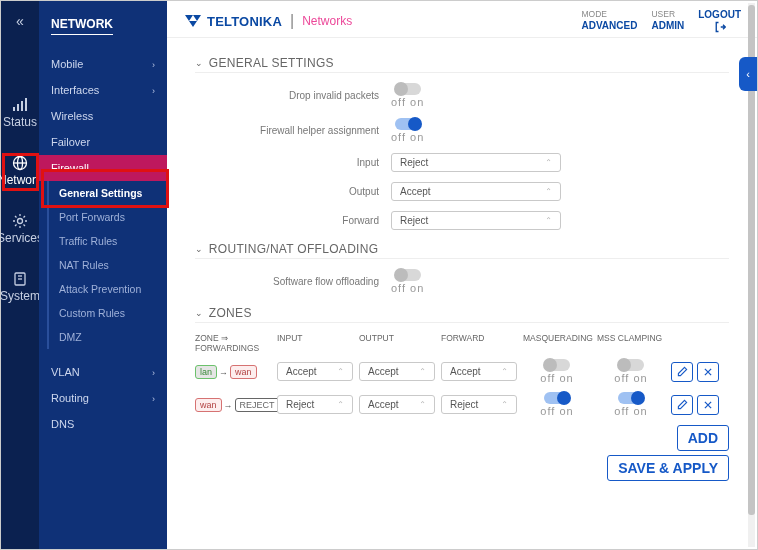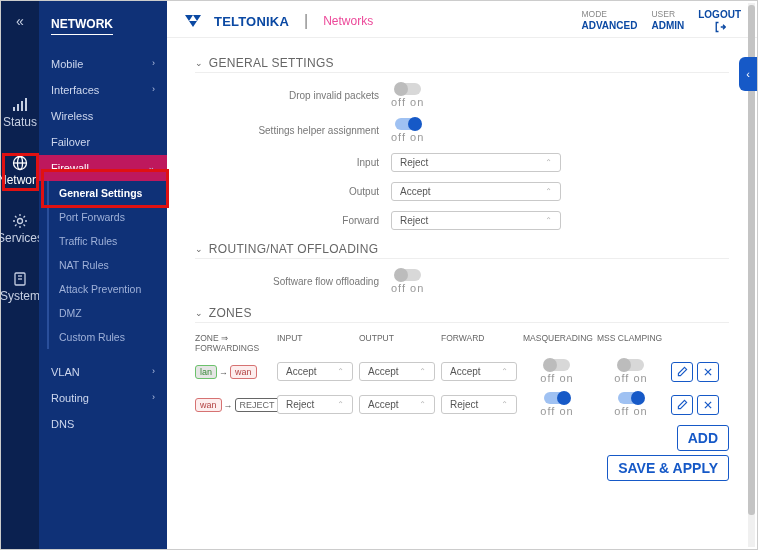--- a/index.html
+++ b/index.html
@@ -9,29 +9,29 @@
 .icon-rail .collapse { color: #c7d0e3; font-size: 14px; margin-bottom: 60px; padding: 4px; }
 .icon-rail .rail-item { display: flex; flex-direction: column; align-items: center; margin-bottom: 18px; font-size: 12px; padding: 4px 0; width: 100%; gap: 2px; cursor: pointer; }
 .icon-rail .rail-item.active { color: #fff; }
 .icon-rail .rail-item svg { width: 16px; height: 16px; }
 .red-box-1 { position: absolute; border: 3px solid #e01111; width: 37px; height: 38px; left: 1px; top: 152px; pointer-events:none; z-index:5;}
 .red-box-2 { position: absolute; border: 3px solid #e01111; width: 128px; height: 39px; left: 40px; top: 168px; pointer-events:none; z-index:5;}
 .sidebar { width: 128px; background: #0f3177; color: #cdd7ee; display: flex; flex-direction: column; padding-top: 10px; font-size: 11px; }
 .sidebar-title { font-size: 12px; color: #fff; padding: 6px 12px 6px 12px; font-weight: 600; }
 .sidebar-title .underline { display: inline-block; border-bottom: 1.5px solid #fff; padding-bottom: 3px;}
 .sidebar-sep { height: 10px; }
-.menu-item { display: flex; justify-content: space-between; align-items: flex-start; padding: 7px 12px; cursor: pointer; font-size: 11px; }
+.menu-item { display: flex; justify-content: space-between; align-items: flex-end; padding: 7px 12px; cursor: pointer; font-size: 11px; }
 .menu-item.expanded { background: #be185d; color: #fff; }
 .submenu { border-left: 2px solid #2a4f9b; margin-left: 8px; }
 .submenu-item { padding: 6px 10px 6px 10px; font-size: 10.5px; cursor: pointer; color: #9fb1d9; }
 .submenu-item.active { color: #fff; font-weight: 700; }
 .chev { font-size: 9px; color: #bac7e6; }
 .main { flex: 1; background: #fff; display: flex; flex-direction: column; overflow: hidden; }
 .header { display: flex; align-items: center; justify-content: space-between; padding: 8px 16px 4px 16px; border-bottom: 1px solid #eee;}
-.brand { display: flex; align-items: center; gap: 11px; color: #0b49a3; }
+.brand { display: flex; align-items: center; gap: 4px; color: #0b49a3; }
 .brand svg { height: 16px; }
 .brand-text { font-weight: 700; font-size: 13px; letter-spacing: .2px;}
 .brand-sep { color: #888; font-weight: 400; padding: 0 4px; }
 .brand-sub { color: #ec4899; font-size: 12px; }
 .header-right { display: flex; gap: 14px; align-items: flex-start; font-size: 8.5px; color: #888; margin-left: 16px; }
 .header-right .col { display: flex; flex-direction: column; gap: 1px; }
 .header-right .val { color: #0b49a3; font-size: 10px; font-weight: 600; }
 .logout { display: flex; align-items: center; gap: 4px; font-weight:600;}
 .side-tab { position: absolute; right: 0; top: 56px; width: 18px; height: 34px; background: #1659c7; border-radius: 6px 0 0 6px; display:flex; align-items:center; justify-content:center; color:#fff; font-size:11px; cursor:pointer; z-index:3;}
 .content { flex: 1; overflow-y: auto; padding: 6px 28px 8px 28px; font-size: 11px; color: #555; }
@@ -126,22 +126,22 @@
     <div class="menu-item expanded">
         <span>Firewall</span>
         <span class="chev">⌄</span>
       </div>
     <div class="submenu">
       <div class="submenu-item active">General Settings</div>
       <div class="submenu-item">Port Forwards</div>
       <div class="submenu-item">Traffic Rules</div>
       <div class="submenu-item">NAT Rules</div>
       <div class="submenu-item">Attack Prevention</div>
+      <div class="submenu-item">Custom Rules</div>
       <div class="submenu-item">DMZ</div>
-      <div class="submenu-item">Custom Rules</div>
     </div>
     <div class="sidebar-sep"></div>
     <div class="menu-item">
         <span>VLAN</span>
         <span class="chev">›</span>
       </div>
     <div class="menu-item">
         <span>Routing</span>
         <span class="chev">›</span>
       </div>
@@ -190,21 +190,21 @@
         <div class="form-row">
           <div class="label">Drop invalid packets</div>
           <div class="toggle-wrap">
               <div class="toggle">
                 <div class="knob"></div>
               </div>
               <div class="caption">off  on</div>
             </div>
         </div>
         <div class="form-row">
-          <div class="label">Settings helper assignment</div>
+          <div class="label">Firewall helper assignment</div>
           <div class="toggle-wrap">
               <div class="toggle on">
                 <div class="knob"></div>
               </div>
               <div class="caption">off  on</div>
             </div>
         </div>
         <div class="form-row">
           <div class="label">Input</div>
           <div class="select">

